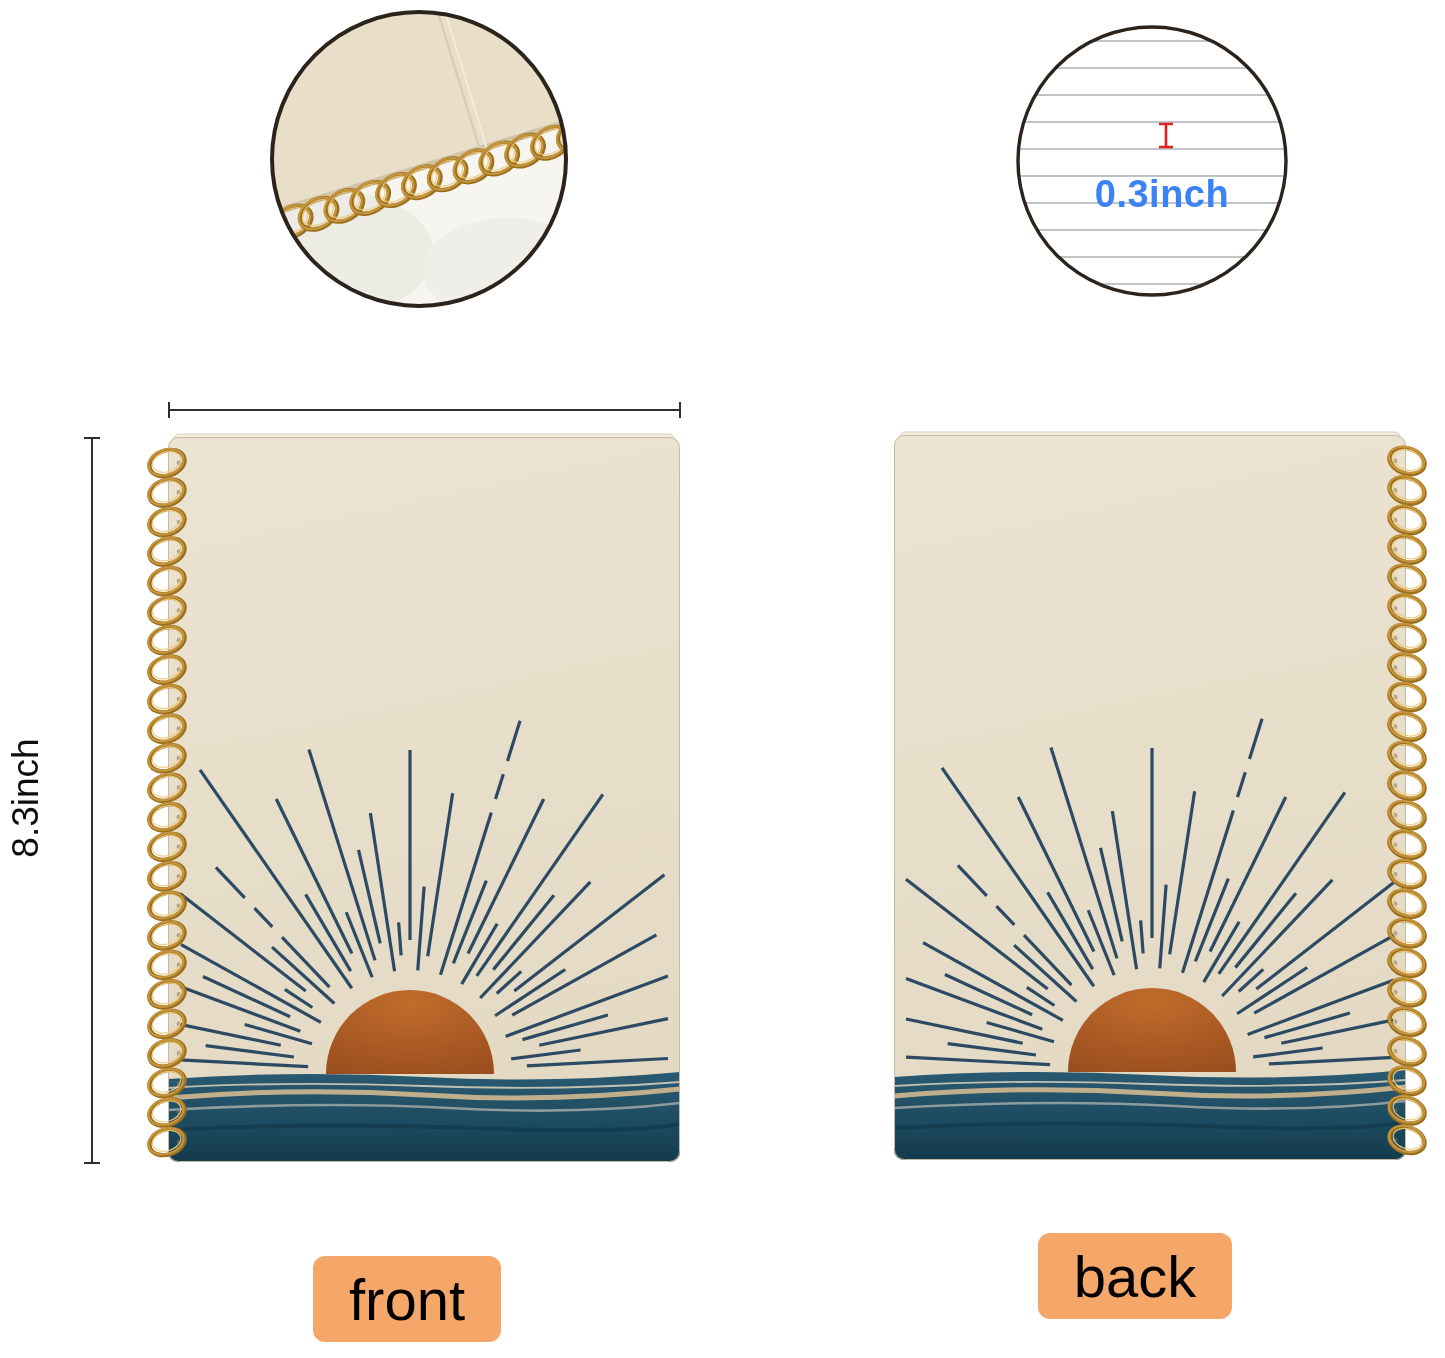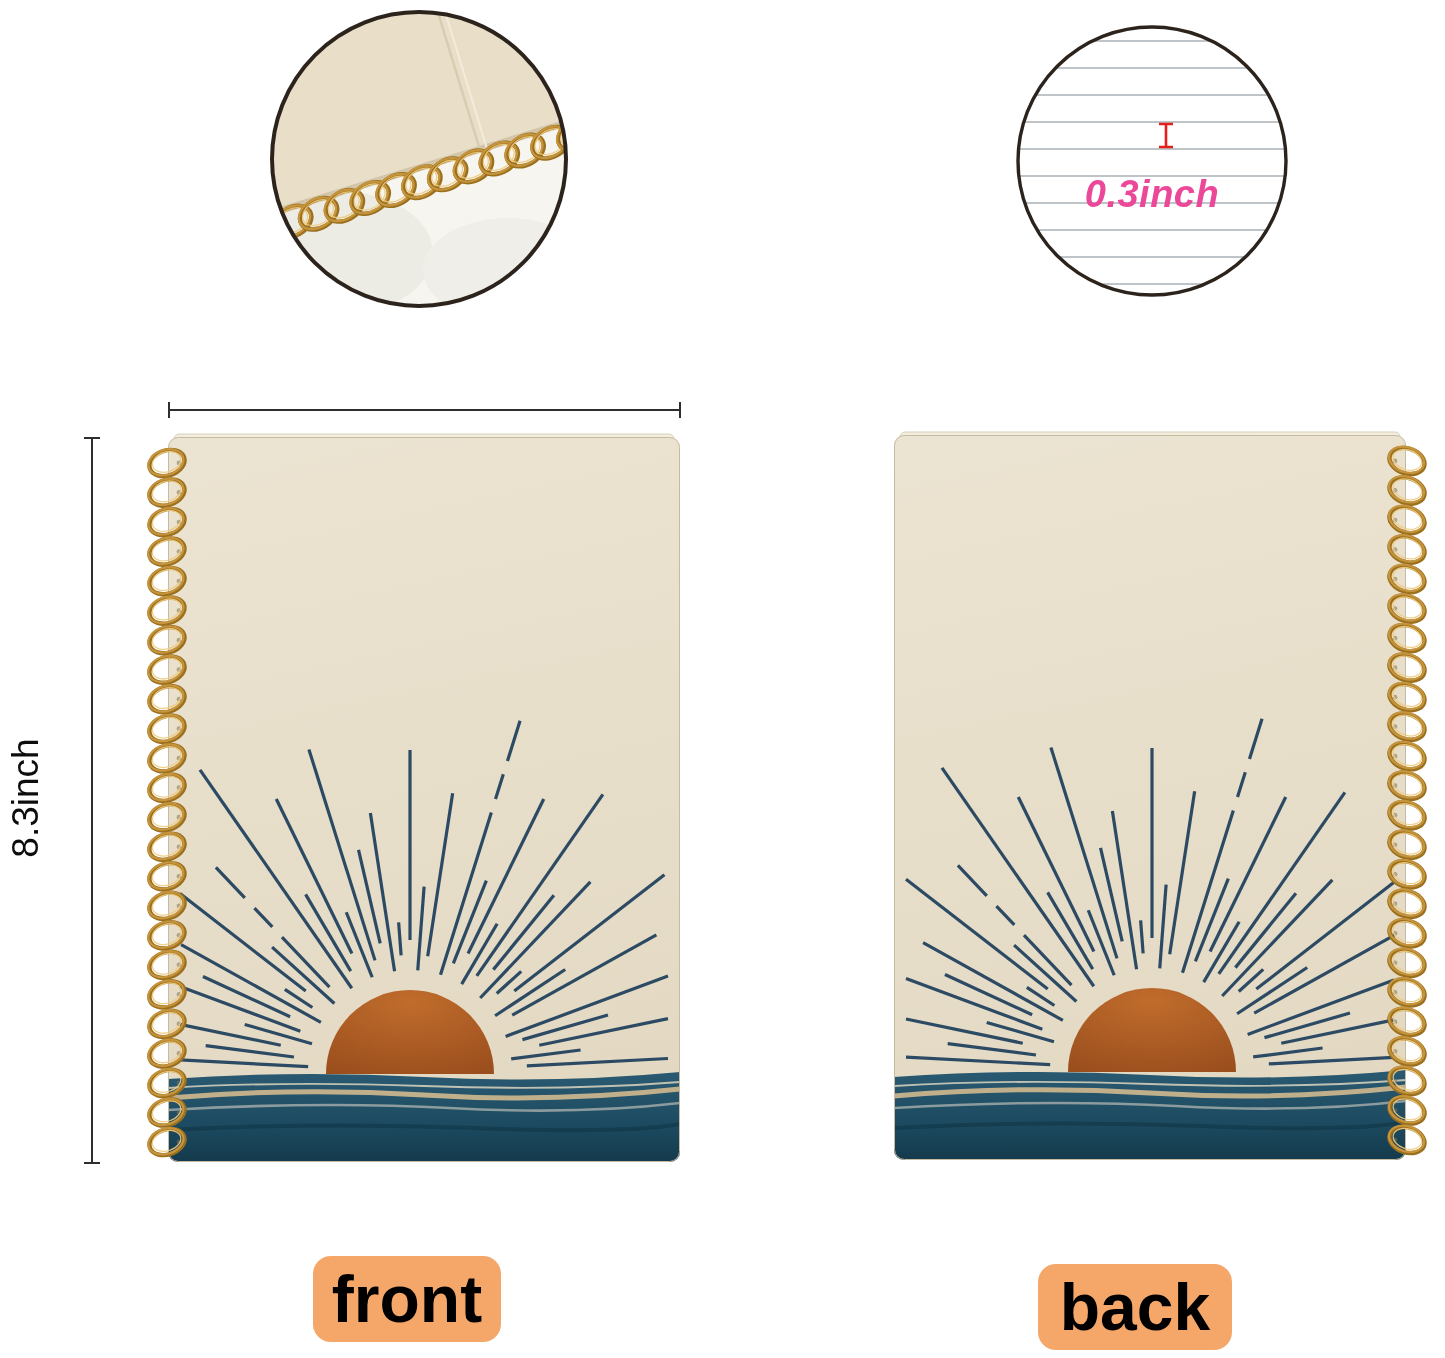--- a/index.html
+++ b/index.html
@@ -3,22 +3,22 @@
 <meta charset="utf-8">
 <style>
   html,body{margin:0;padding:0;background:#fff;}
   body{width:1445px;height:1358px;position:relative;font-family:"Liberation Sans",sans-serif;color:#111;overflow:hidden;}
   .canvas{position:absolute;inset:0;}
 
   .callout{position:absolute;border-radius:50%;}
   .callout svg{display:block;width:100%;height:100%;}
   .callout-left{left:268px;top:8px;width:302px;height:302px;}
   .callout-right{left:1014px;top:23px;width:276px;height:276px;}
-  .spacing-value{position:absolute;left:0;top:150px;width:100%;text-align:center;
-                 font-size:38px;font-weight:700;color:#ec4899;letter-spacing:0.5px;font-style:italic;}
+  .spacing-value{position:absolute;left:10px;top:150px;width:100%;text-align:center;
+                 font-size:38px;font-weight:700;color:#3b82f6;letter-spacing:0.5px;}
 
   .dim-width-label{position:absolute;left:168px;top:342px;width:513px;text-align:center;
                    font-size:37px;font-weight:500;color:#0d0d0d;}
   .dim-width-line{position:absolute;left:168px;top:402px;width:513px;height:16px;}
   .dim-width-line .hline{position:absolute;left:0;right:0;top:7px;height:2px;background:#2e2e2e;}
   .dim-width-line .tick-v{position:absolute;top:0;width:2px;height:16px;background:#2e2e2e;}
   .dim-width-line .tick-v.left{left:0;}
   .dim-width-line .tick-v.right{right:0;}
 
   .dim-height-label{position:absolute;left:26px;top:798px;transform:translate(-50%,-50%) rotate(-90deg);
@@ -26,24 +26,24 @@
   .dim-height-line{position:absolute;left:84px;top:437px;width:16px;height:727px;}
   .dim-height-line .vline{position:absolute;top:0;bottom:0;left:7px;width:2px;background:#2e2e2e;}
   .dim-height-line .tick-h{position:absolute;left:0;width:16px;height:2px;background:#2e2e2e;}
   .dim-height-line .tick-h.top{top:0;}
   .dim-height-line .tick-h.bottom{bottom:0;}
 
   .notebook{position:absolute;}
   .notebook-front{left:116px;top:432px;width:570px;height:735px;}
   .notebook-back{left:888px;top:430px;width:570px;height:735px;}
 
-  .tag{position:absolute;border-radius:18px;display:flex;align-items:center;justify-content:center;
-       font-size:66px;font-weight:700;color:#000;}
+  .tag{position:absolute;border-radius:12px;display:flex;align-items:center;justify-content:center;
+       font-size:58px;font-weight:400;color:#000;}
   .tag-front{left:313px;top:1256px;width:188px;height:86px;}
-  .tag-back{left:1038px;top:1264px;width:194px;height:86px;}
+  .tag-back{left:1038px;top:1233px;width:194px;height:86px;}
 </style>
 </head>
 <body>
 
 <div class="canvas">
 
   <div class="callout callout-left">
     <svg id="svg-callout-left" viewBox="0 0 302 302">
         <defs>
           <clipPath id="clc">

